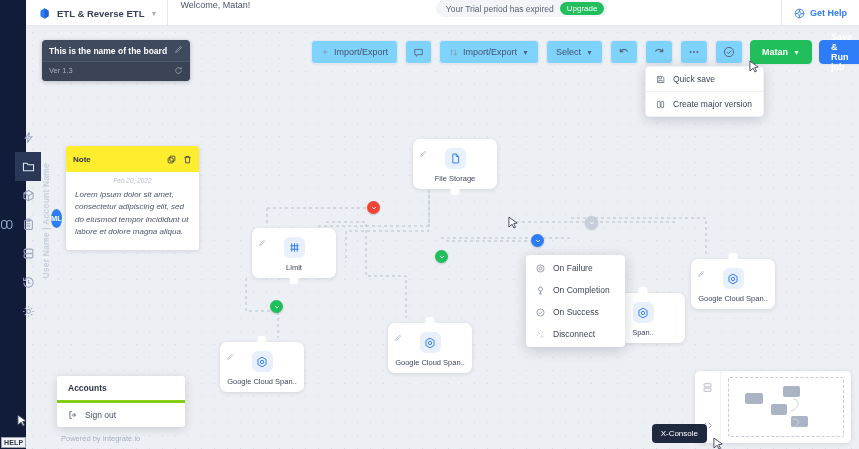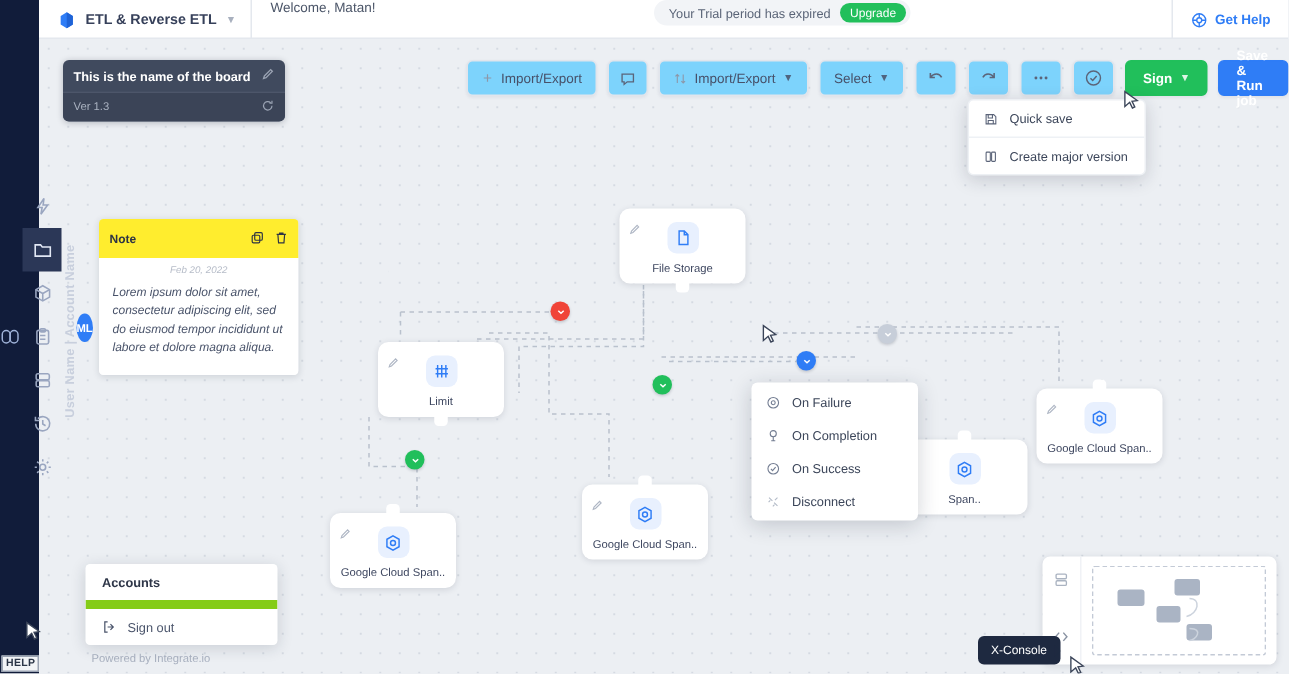--- a/index.html
+++ b/index.html
@@ -161,38 +161,38 @@
     color: #fff; font-size: 7px; z-index: 16; cursor: pointer;
     box-shadow: 0 1px 2px rgba(20,30,50,.2);
   }
   .marker.red { background: #f04438; }
   .marker.green { background: #21bf5b; }
   .marker.blue { background: #2f7df6; }
   .marker.gray { background: #c7ced9; }
 
   
   .ctxmenu {
-    position: absolute; left: 475px; top: 229px; width: 111px;
+    position: absolute; left: 500px; top: 229px; width: 99px;
     background: #fff; border-radius: 4px; box-shadow: 0 3px 14px rgba(25,35,55,.2);
     z-index: 30; overflow: hidden; padding: 2px 0;
   }
   .ctx-item {
     display: flex; align-items: center; gap: 8px; padding: 6px 10px;
     font-size: 8.5px; color: #3b4559; cursor: pointer;
   }
 
   
   .accmenu {
     position: absolute; left: 31px; top: 350px; width: 128px;
     background: #fff; border-radius: 3px; box-shadow: 0 2px 10px rgba(25,35,55,.16);
     z-index: 38; overflow: hidden;
   }
   .acc-head { padding: 7px 11px; font-size: 8.5px; font-weight: bold; color: #2e3648; }
   .acc-item { padding: 7px 11px; font-size: 8.5px; color: #49536a; cursor: pointer; }
-  .acc-item.bordered { border-top: 6px solid #84cc16; display: flex; align-items: center; gap: 7px; }
+  .acc-item.bordered { border-top: 3px solid #84cc16; display: flex; align-items: center; gap: 7px; }
 
   
   .minimap {
     position: absolute; right: 8px; bottom: 6px; width: 156px; height: 72px;
     background: #fff; border-radius: 5px; box-shadow: 0 1px 5px rgba(30,42,65,.13);
     display: flex; z-index: 22;
   }
   .mm-rail {
     width: 26px; display: flex; flex-direction: column; align-items: center;
     justify-content: center; gap: 20px; border-right: 1px solid #f0f2f6;
@@ -518,21 +518,21 @@
           <circle cx="12.5" cy="8" r="1.3"></circle>
         </svg>
     </div>
     <div class="tbtn icon-only">
       <svg width="12" height="12" viewBox="0 0 16 16" fill="none" stroke="#5b6479" stroke-width="1.3">
           <circle cx="8" cy="8" r="6.2"></circle>
           <path d="M5.3 8.2l2 2 3.5-4"></path>
         </svg>
     </div>
     <div class="tbtn green">
-      <span>Sign</span>
+      <span>Matan</span>
       <span class="chev">▼</span>
     </div>
     <div class="tbtn blue">
       <span>Save &amp; Run job</span>
     </div>
   </div>
 
   <div class="savemenu">
     <div class="savemenu-item">
       <svg width="9" height="9" viewBox="0 0 16 16" fill="none" stroke="#5b6479" stroke-width="1.3">

